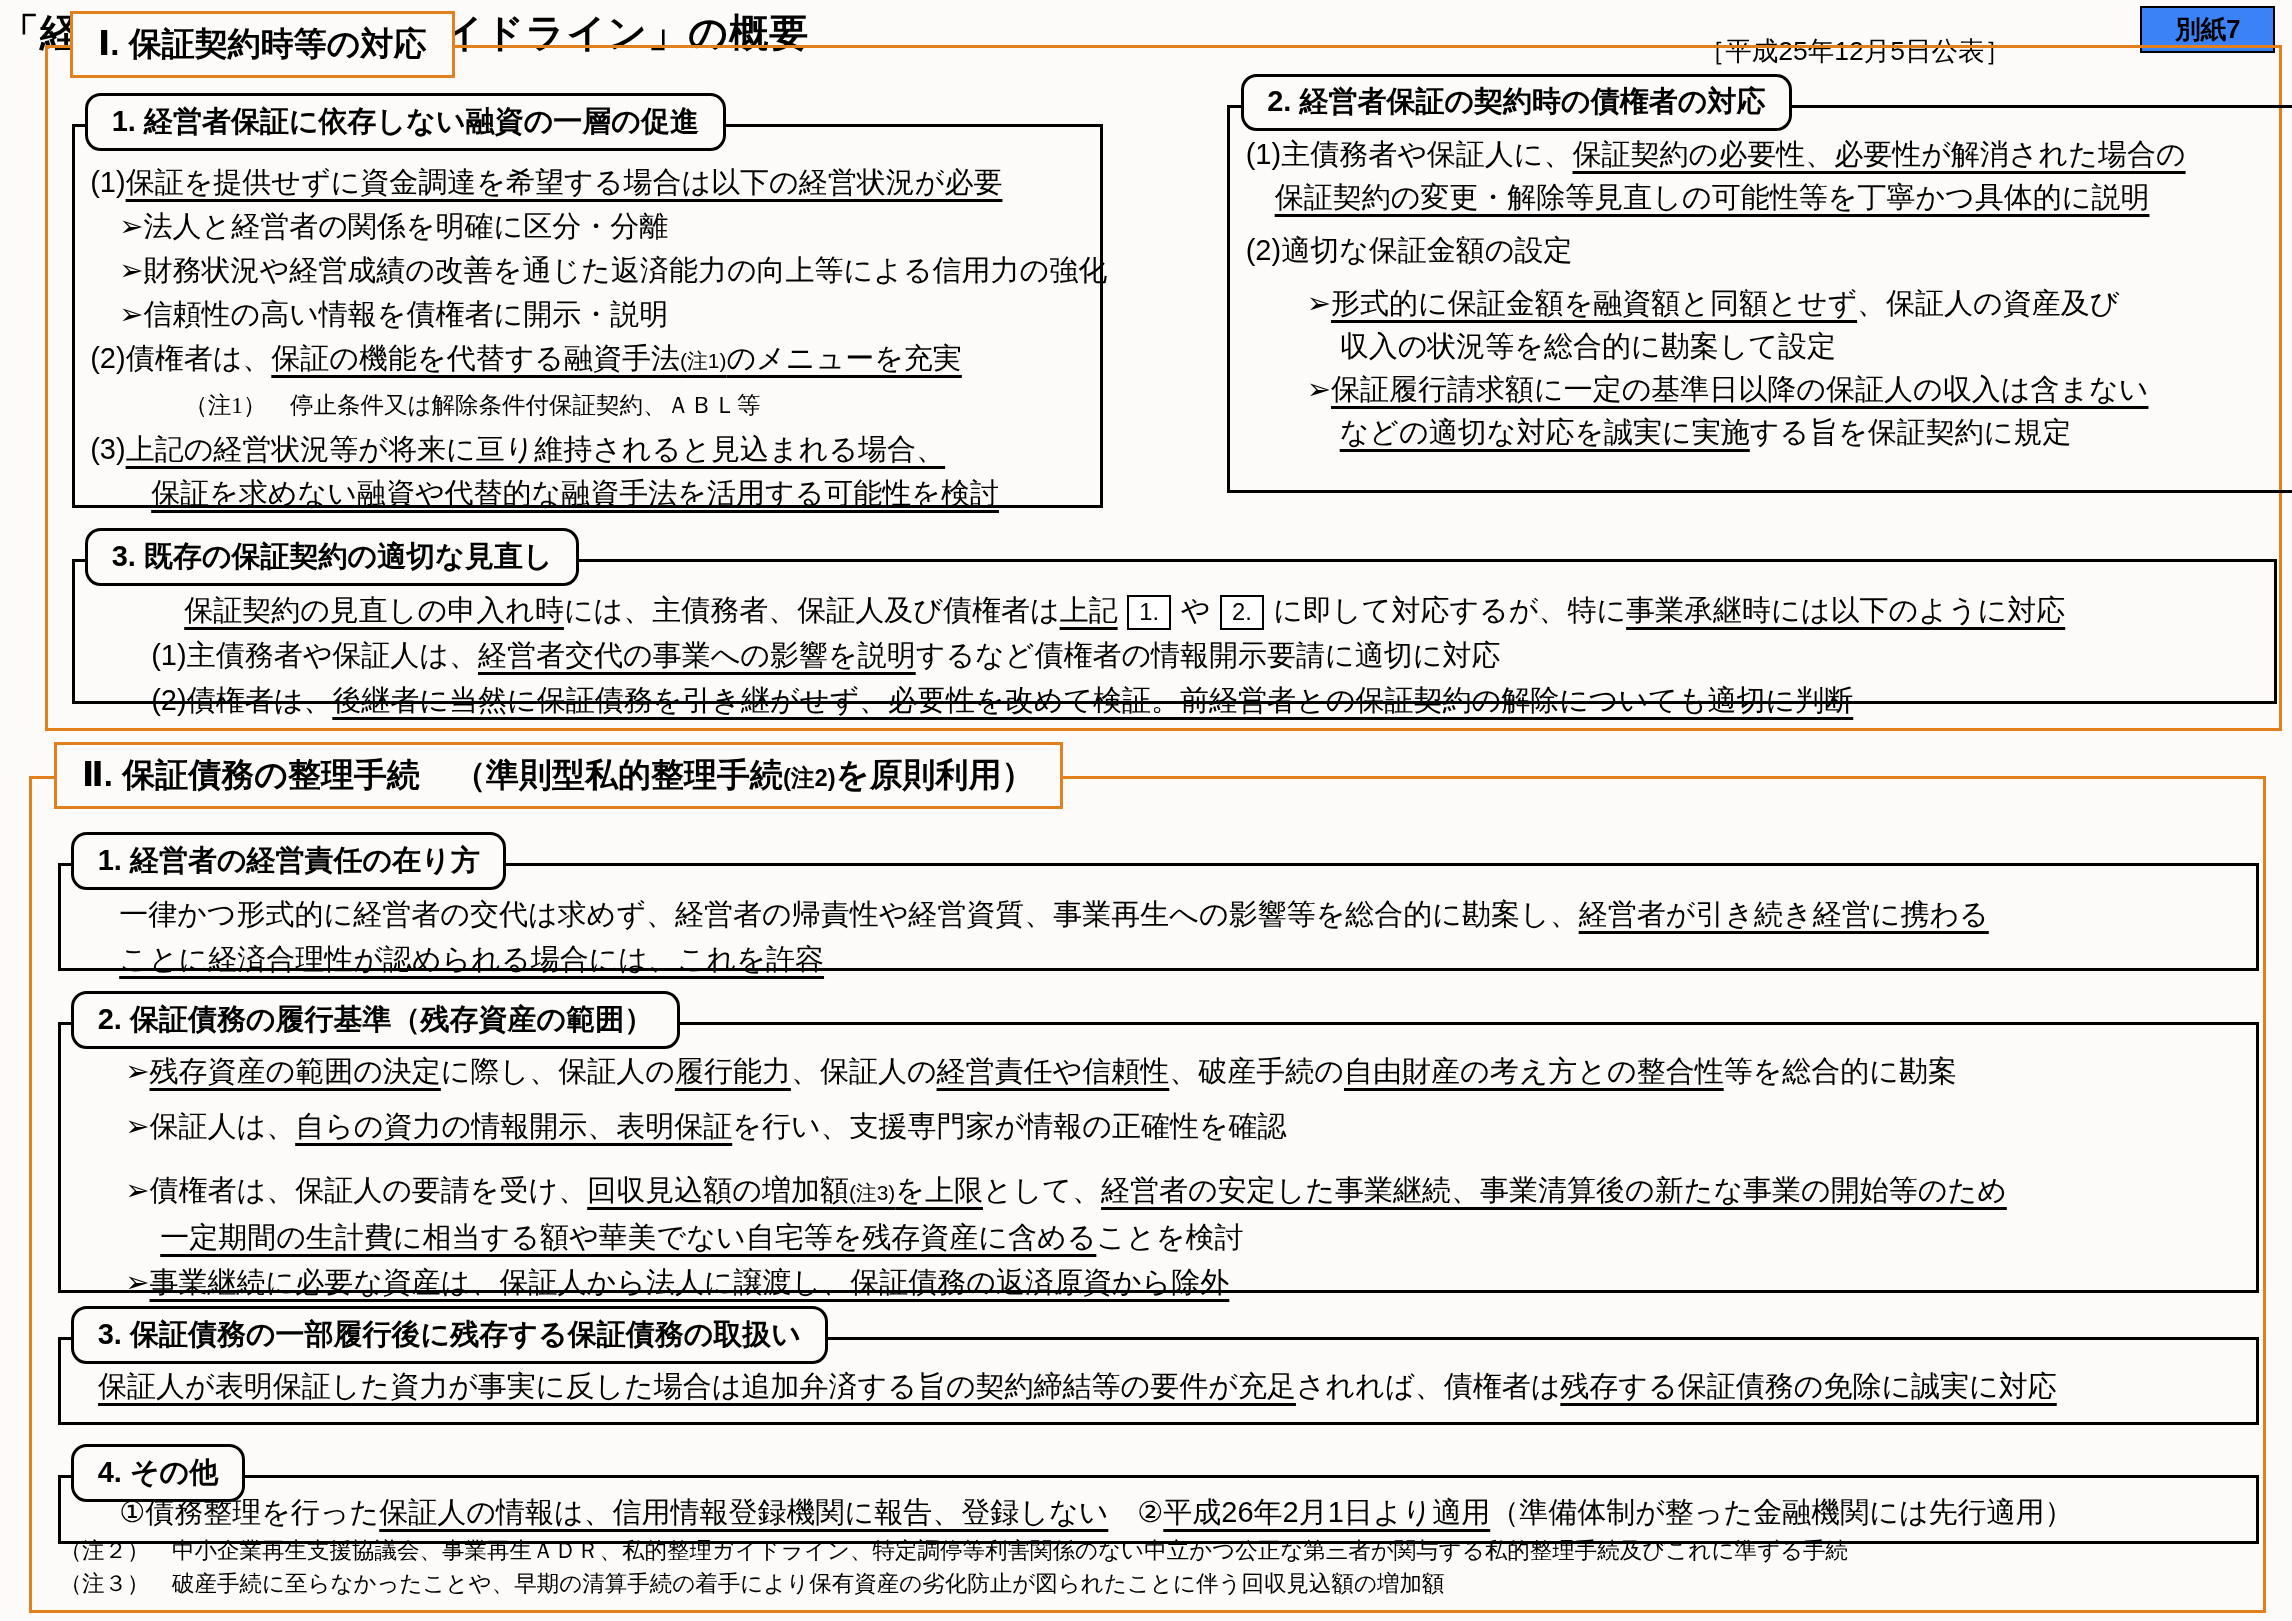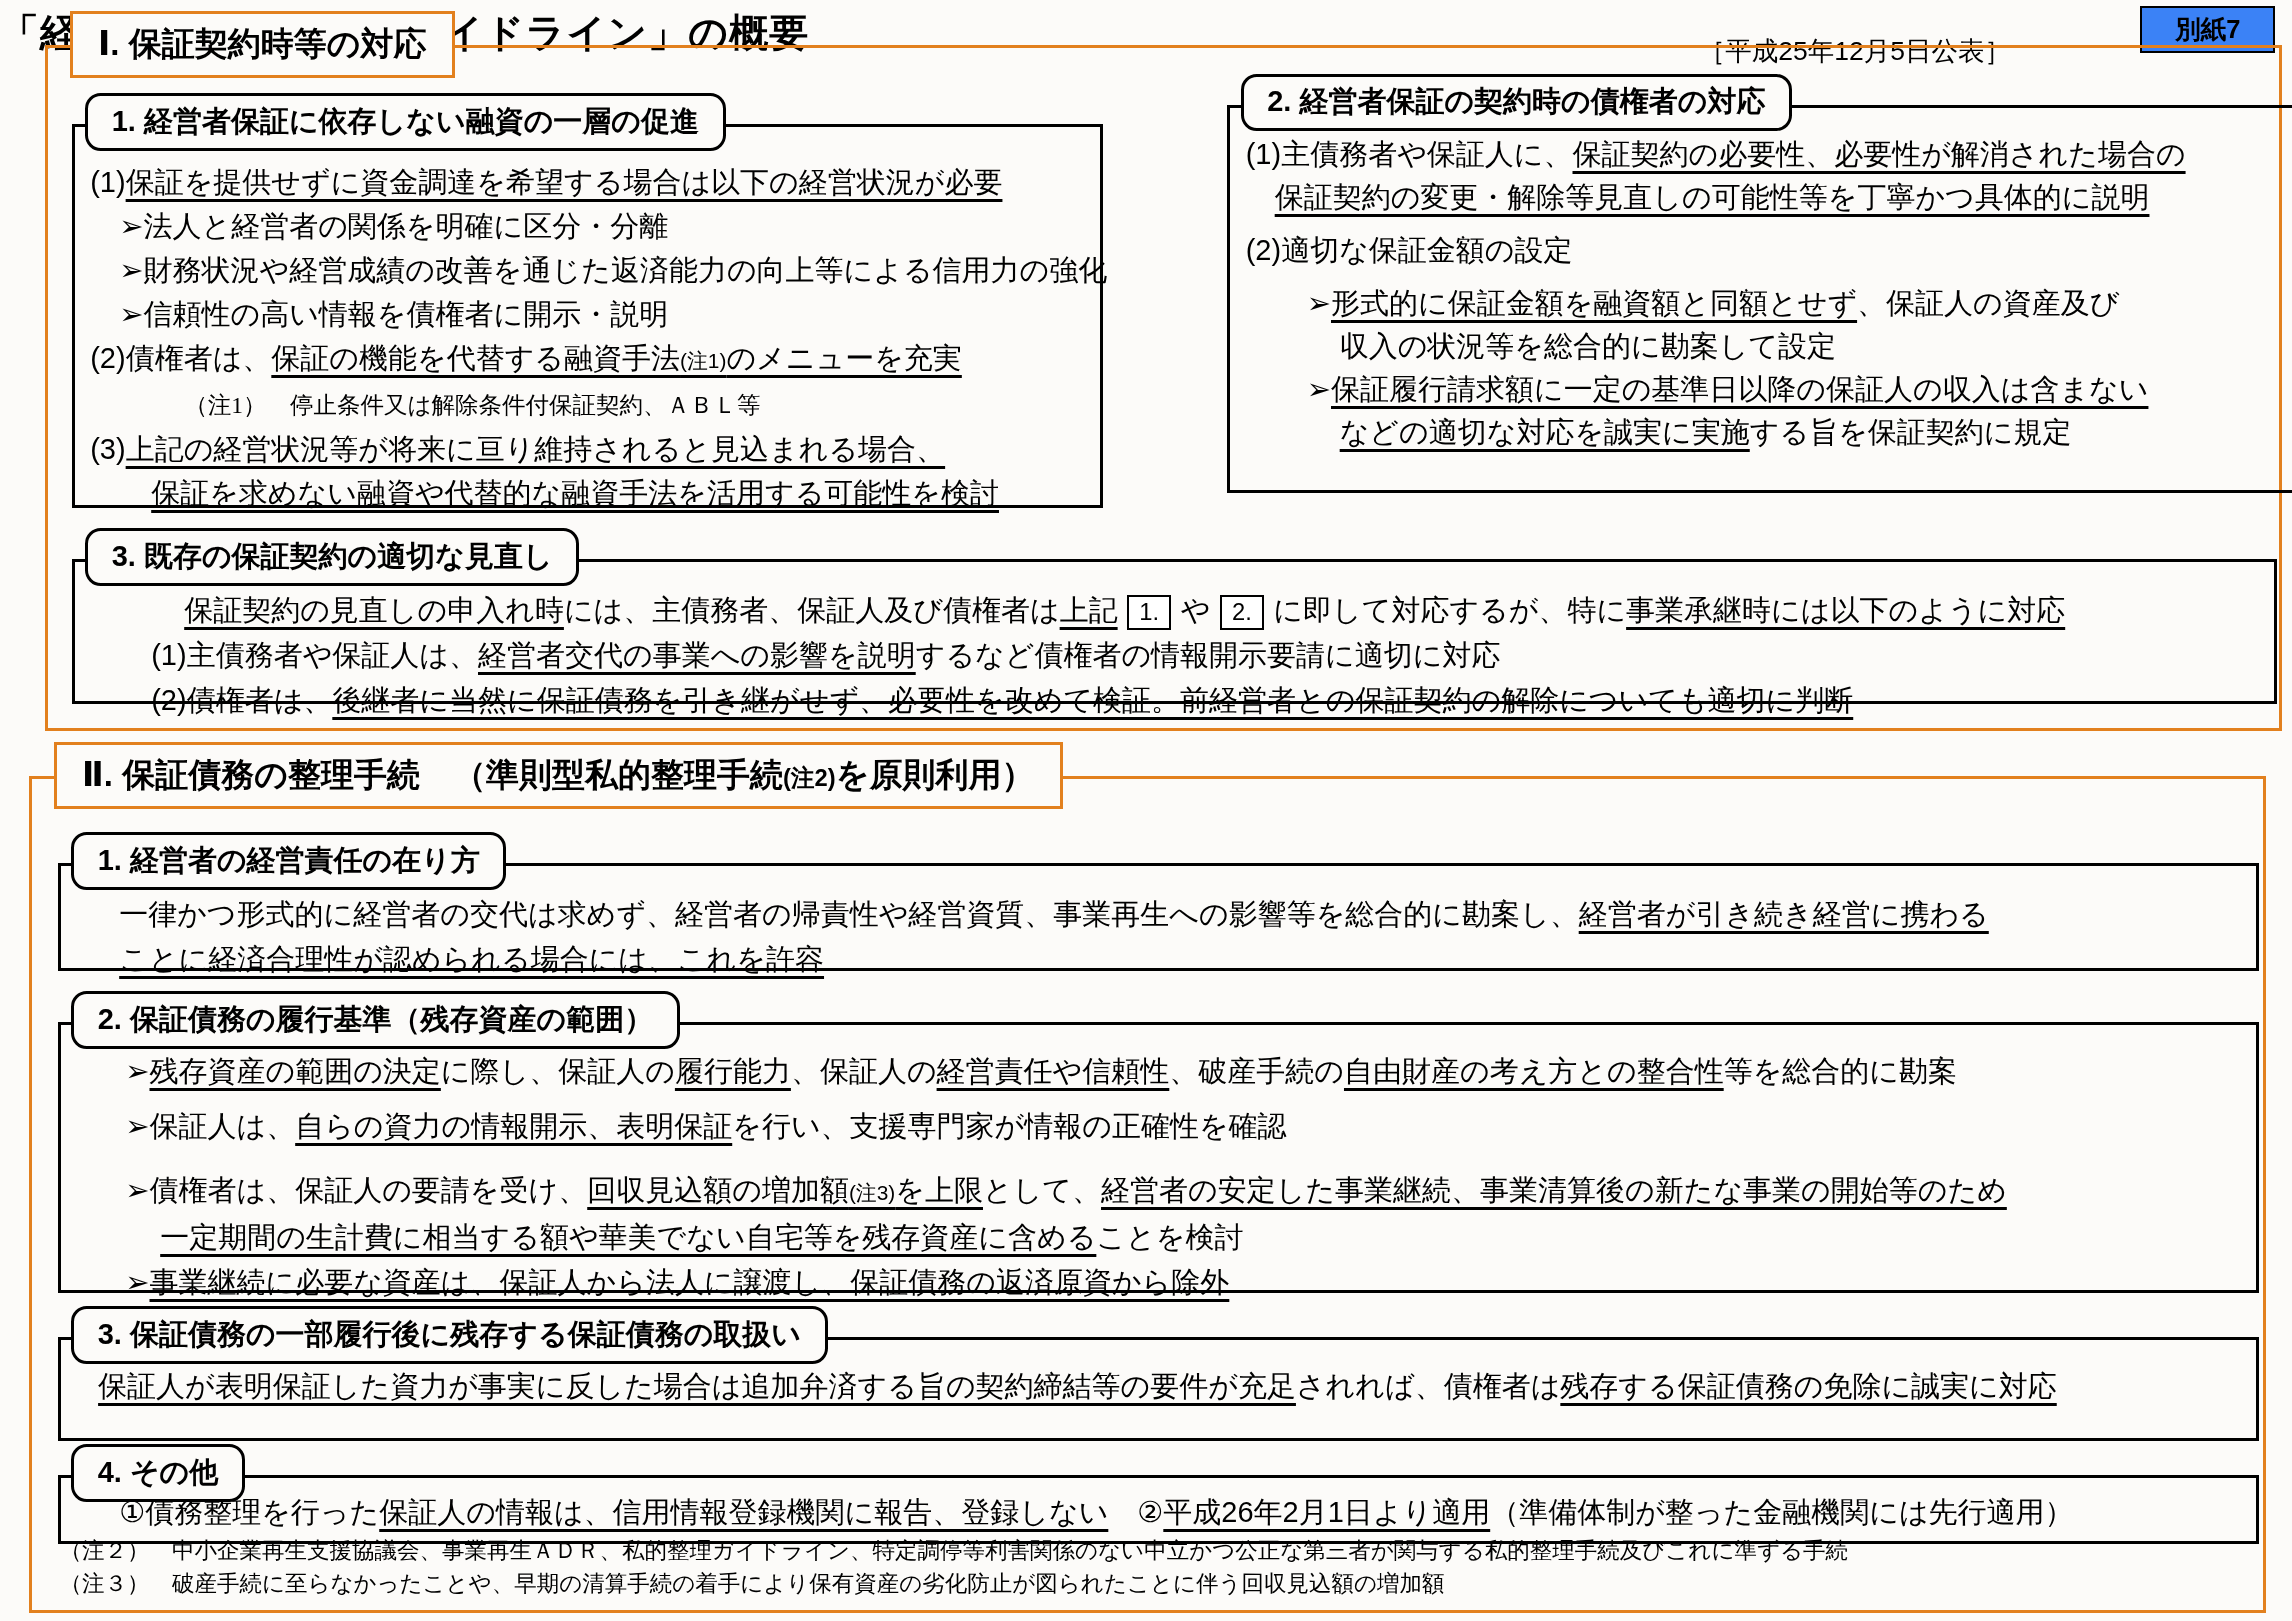--- a/index.html
+++ b/index.html
@@ -31,21 +31,21 @@
   .b-i2 .content { height: 388px; padding-top: 25.5px; }
   .b-i2 .line { line-height: 43px; }
   .b-i3 { left: 23.5px; top: 480px; width: 2205px; }
   .b-i3 .content { height: 145px; padding-top: 25.5px; }
 
   .b-ii1 { left: 25.5px; top: 53px; width: 2201px; }
   .b-ii1 .content { height: 108px; padding-top: 25.5px; }
   .b-ii2 { left: 25.5px; top: 212px; width: 2201px; }
   .b-ii2 .content { height: 271px; padding-top: 23.5px; }
   .b-ii3 { left: 25.5px; top: 527px; width: 2201px; }
-  .b-ii3 .content { height: 104px; padding-top: 23.5px; padding-left: 16px; }
+  .b-ii3 .content { height: 88px; padding-top: 23.5px; padding-left: 16px; }
   .b-ii4 { left: 25.5px; top: 665px; width: 2201px; }
   .b-ii4 .content { height: 69px; padding-top: 11.8px; }
 
   .line { line-height: 45px; white-space: nowrap; }
   .ind1 { padding-left: 29px; }
   .ind2 { padding-left: 61px; }
   .ind3 { padding-left: 94px; }
   .indA { padding-left: 43px; }
   .indB { padding-left: 49px; }
   .indC { padding-left: 84px; }

